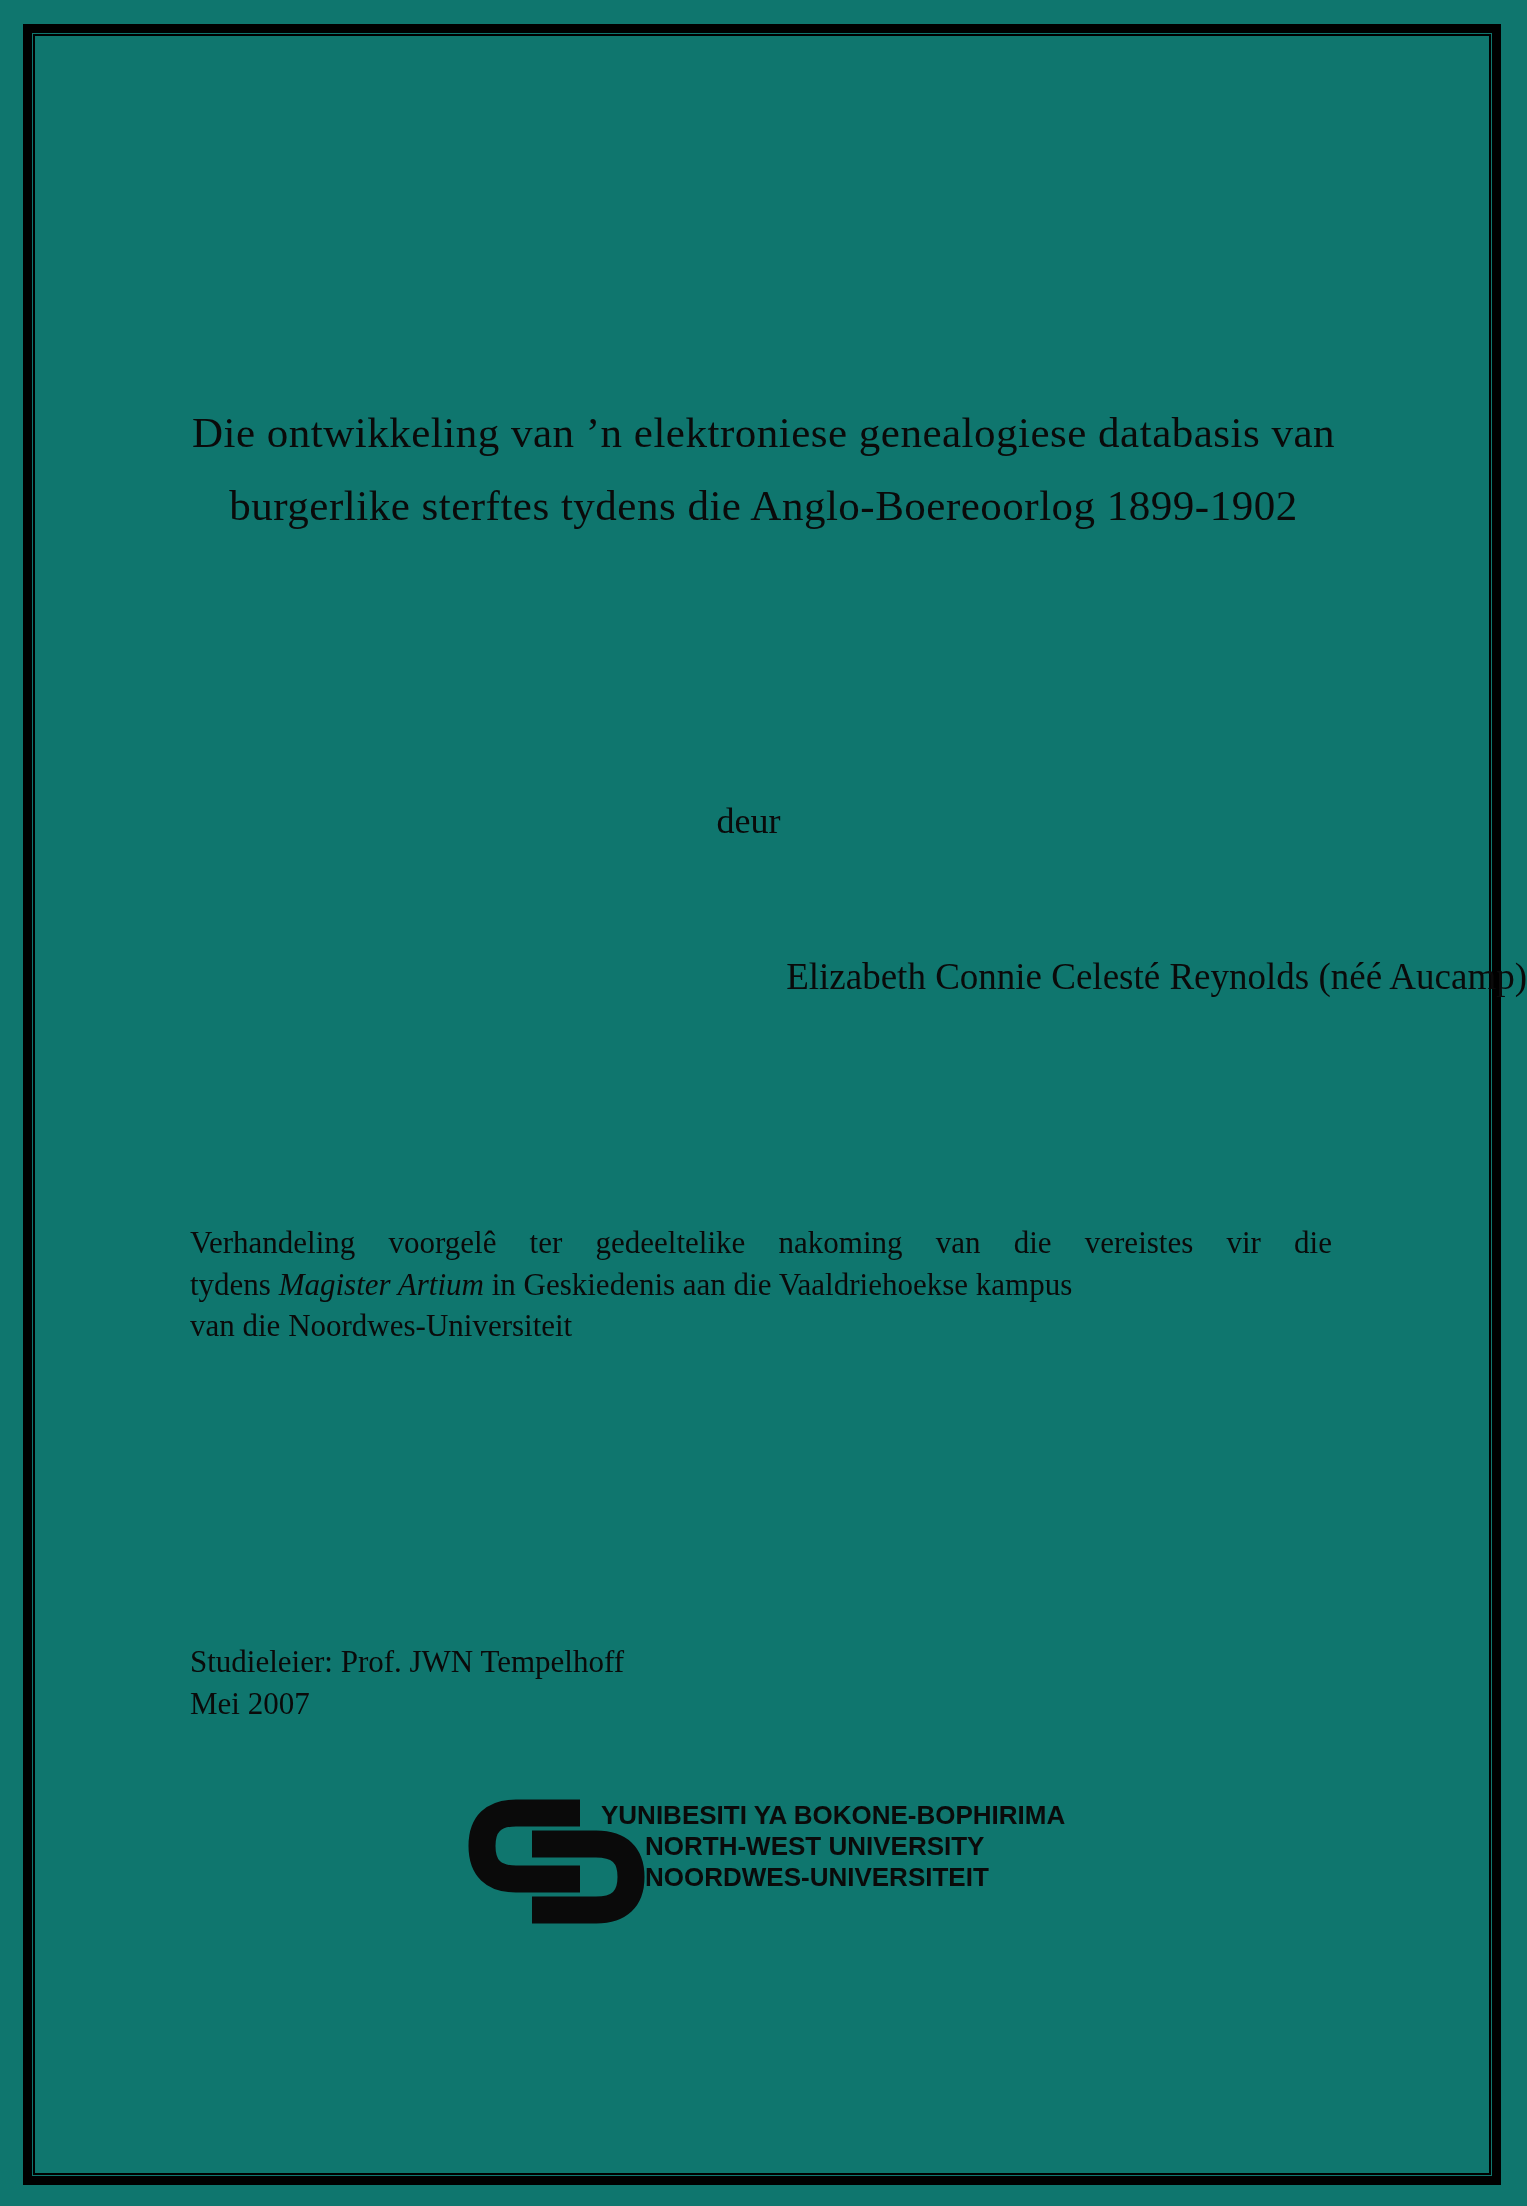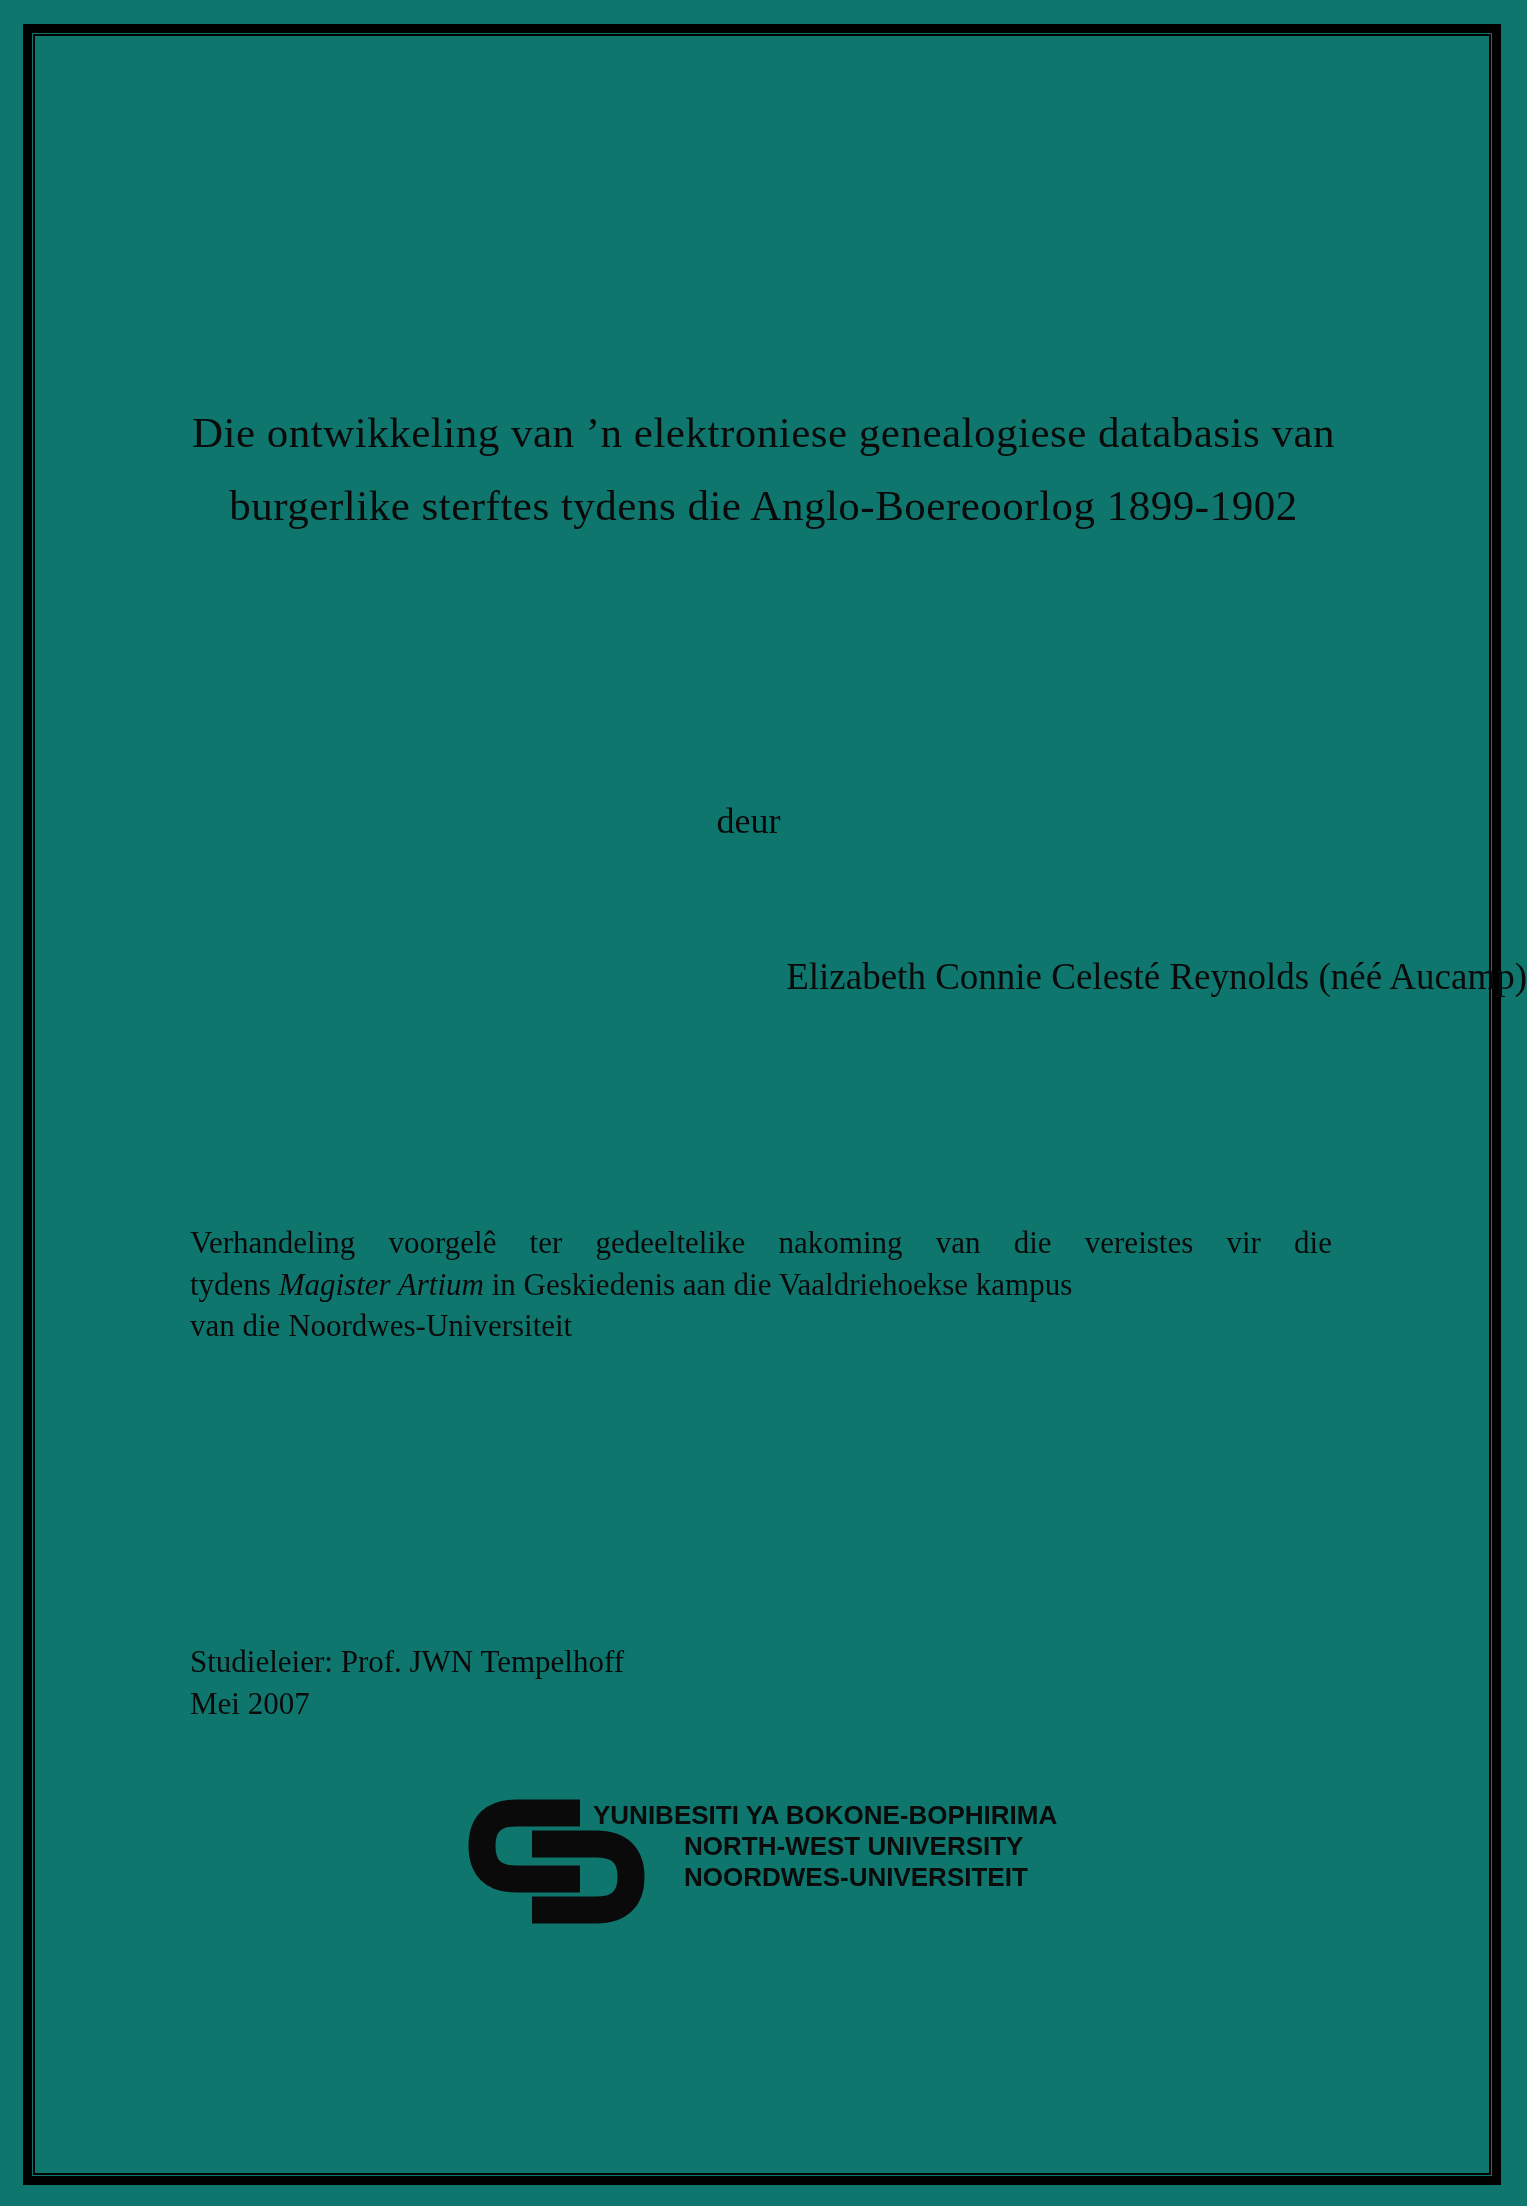--- a/index.html
+++ b/index.html
@@ -93,22 +93,22 @@
     position: absolute;
     left: 117px;
     top: 3px;
     font-family: "Liberation Sans", sans-serif;
     font-weight: bold;
     font-size: 26px;
     line-height: 31px;
     white-space: nowrap;
     color: #0a0a0a;
   }
-  .logo-text .l1 { margin-left: 8px; }
-  .logo-text .l2, .logo-text .l3 { margin-left: 99px; }
+  .logo-text .l1 { margin-left: 16px; }
+  .logo-text .l2, .logo-text .l3 { margin-left: 60px; }
   .it { font-style: italic; }
 </style>
 </head>
 <body>
 
 <div class="page">
 
   <div class="frame">
     <div class="frame-inner"></div>
   </div>

